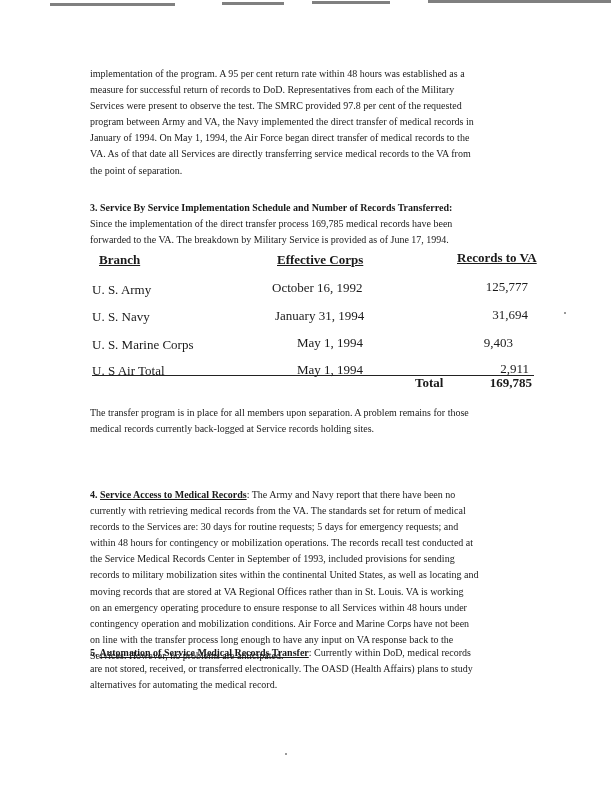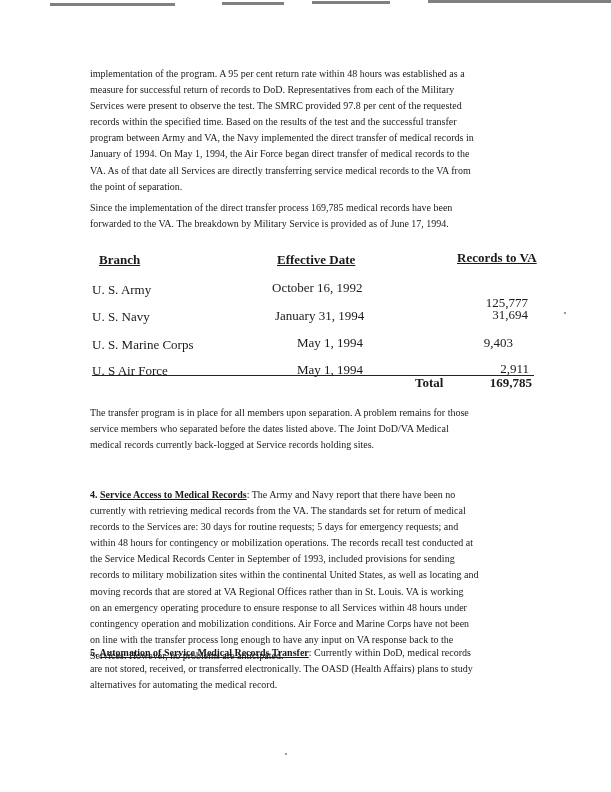--- a/index.html
+++ b/index.html
@@ -20,64 +20,63 @@
 
 <div class="scan-edge" style="left:50px;width:125px;top:3px;"></div>
 <div class="scan-edge" style="left:222px;width:62px;top:2px;"></div>
 <div class="scan-edge" style="left:312px;width:78px;top:1px;"></div>
 <div class="scan-edge" style="left:428px;width:183px;top:0px;"></div>
 
 <div class="p" style="top:66px;">
   <span class="line">implementation of the program.  A 95 per cent  return rate within 48 hours was established as a</span>
   <span class="line">measure for successful return of records to DoD.  Representatives from each of the Military</span>
   <span class="line">Services were present to observe the test.  The SMRC provided 97.8 per cent of the requested</span>
-  <span class="line">records within the specified time.  Based on the results of the test and the successful transfer</span>
   <span class="line">program between Army and VA, the Navy implemented the direct transfer of medical records in</span>
   <span class="line">January of 1994.  On May 1, 1994, the Air Force began direct transfer of medical records to the</span>
   <span class="line">VA.  As of that date all Services are directly transferring service medical records to the VA from</span>
   <span class="line">the point of separation.</span>
 </div>
 
 <div class="p" style="top:200px;">
+  <span class="line b">3.  Service By Service Implementation Schedule and Number of Records Transferred:</span>
   <span class="line">Since the implementation of the direct transfer process 169,785 medical records have been</span>
   <span class="line">forwarded to the VA.  The breakdown by Military Service is provided as of June 17, 1994.</span>
 </div>
 
 <div>
   <span class="tbl-text hdr" style="left:99px;top:252px;">Branch</span>
-  <span class="tbl-text hdr" style="left:277px;top:252px;">Effective Date</span>
+  <span class="tbl-text hdr" style="left:277px;top:252px;">Effective Corps</span>
   <span class="tbl-text hdr" style="left:457px;top:250px;">Records to VA</span>
 
   <span class="tbl-text" style="left:92px;top:282px;">U. S. Army</span>
   <span class="tbl-text" style="left:272px;top:280px;">October 16, 1992</span>
-  <span class="tbl-text" style="right:83px;top:295px;">125,777</span>
+  <span class="tbl-text" style="right:83px;top:279px;">125,777</span>
 
   <span class="tbl-text" style="left:92px;top:309px;">U. S. Navy</span>
   <span class="tbl-text" style="left:275px;top:308px;">January 31, 1994</span>
   <span class="tbl-text" style="right:83px;top:307px;">31,694</span>
 
   <span class="tbl-text" style="left:92px;top:337px;">U. S. Marine Corps</span>
   <span class="tbl-text" style="left:297px;top:335px;">May 1, 1994</span>
   <span class="tbl-text" style="right:98px;top:335px;">9,403</span>
 
-  <span class="tbl-text" style="left:92px;top:363px;">U. S Air Force</span>
+  <span class="tbl-text" style="left:92px;top:363px;">U. S Air Total</span>
   <span class="tbl-text" style="left:297px;top:362px;">May 1, 1994</span>
   <span class="tbl-text" style="right:82px;top:361px;">2,911</span>
 
   <div class="rule" style="left:92px;width:442px;top:375px;"></div>
 
   <span class="tbl-text b" style="left:415px;top:375px;">Total</span>
   <span class="tbl-text b" style="right:79px;top:375px;">169,785</span>
 </div>
 
 <span class="speck" style="left:564px;top:312px;"></span>
 
 <div class="p" style="top:405px;">
   <span class="line">The transfer program is in place for all members upon separation.  A problem remains for those</span>
-  <span class="line">service members who separated before the dates listed above.  The Joint DoD/VA Medical</span>
   <span class="line">medical records currently back-logged at Service records holding sites.</span>
 </div>
 
 <div class="p" style="top:487px;">
   <span class="line"><span class="b">4.  </span><span class="b u">Service Access to Medical Records</span><span>:  The Army and Navy report that there have been no</span></span>
   <span class="line">currently with retrieving medical records from the VA.  The standards set for return of medical</span>
   <span class="line">records to the Services are:  30 days for routine requests; 5 days for emergency requests; and</span>
   <span class="line">within 48 hours for contingency or mobilization operations.  The records recall test conducted at</span>
   <span class="line">the Service Medical Records Center in September of 1993, included provisions for sending</span>
   <span class="line">records to military mobilization sites within the continental United States, as well as locating and</span>

